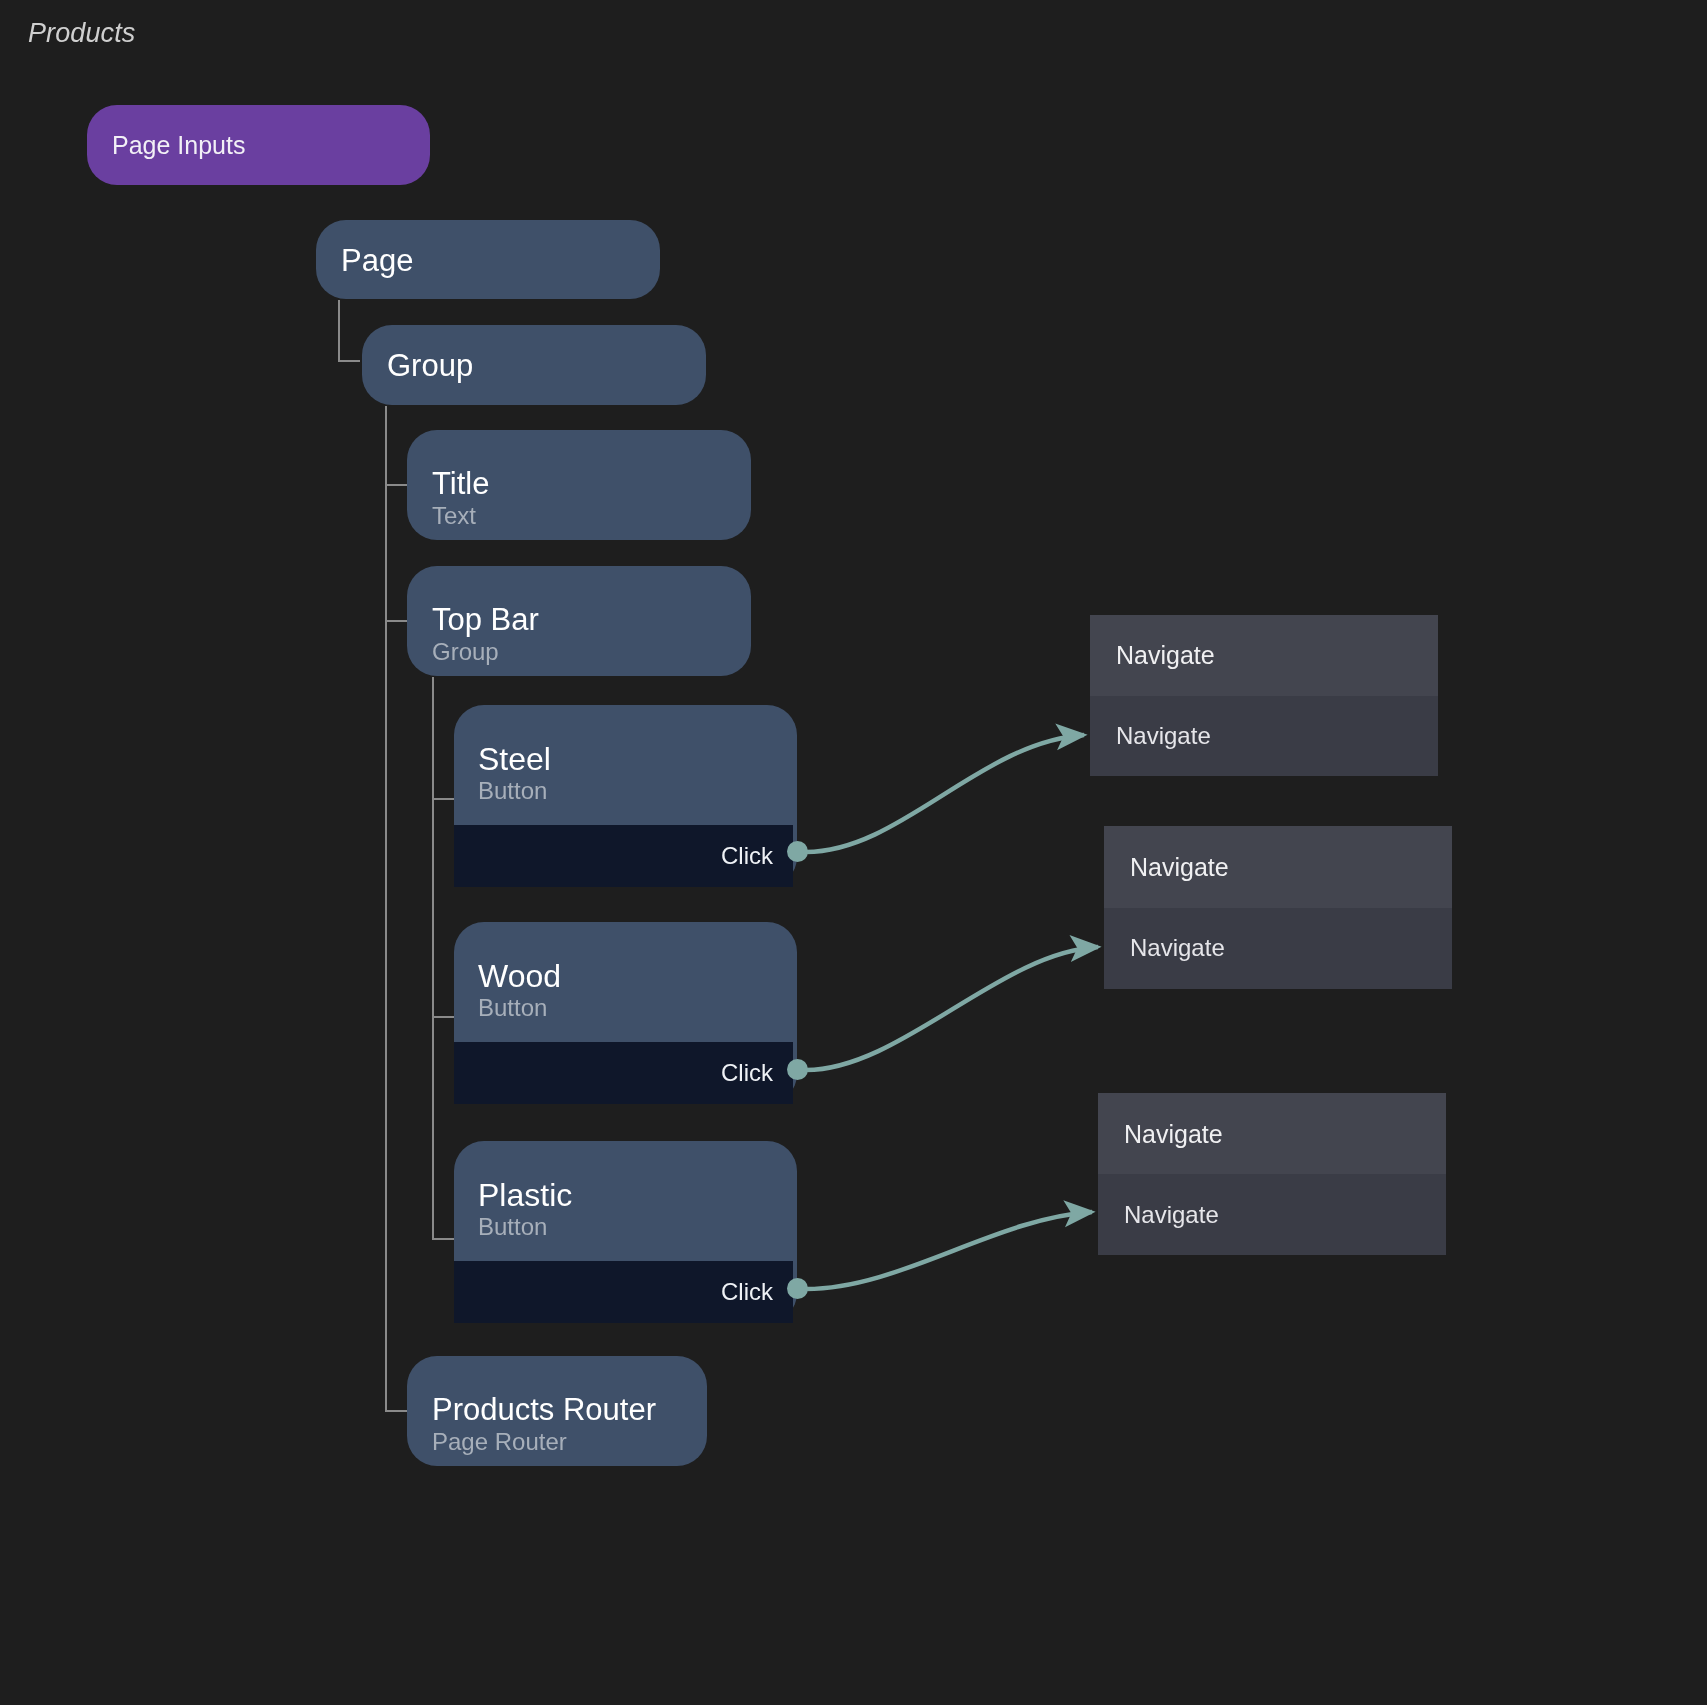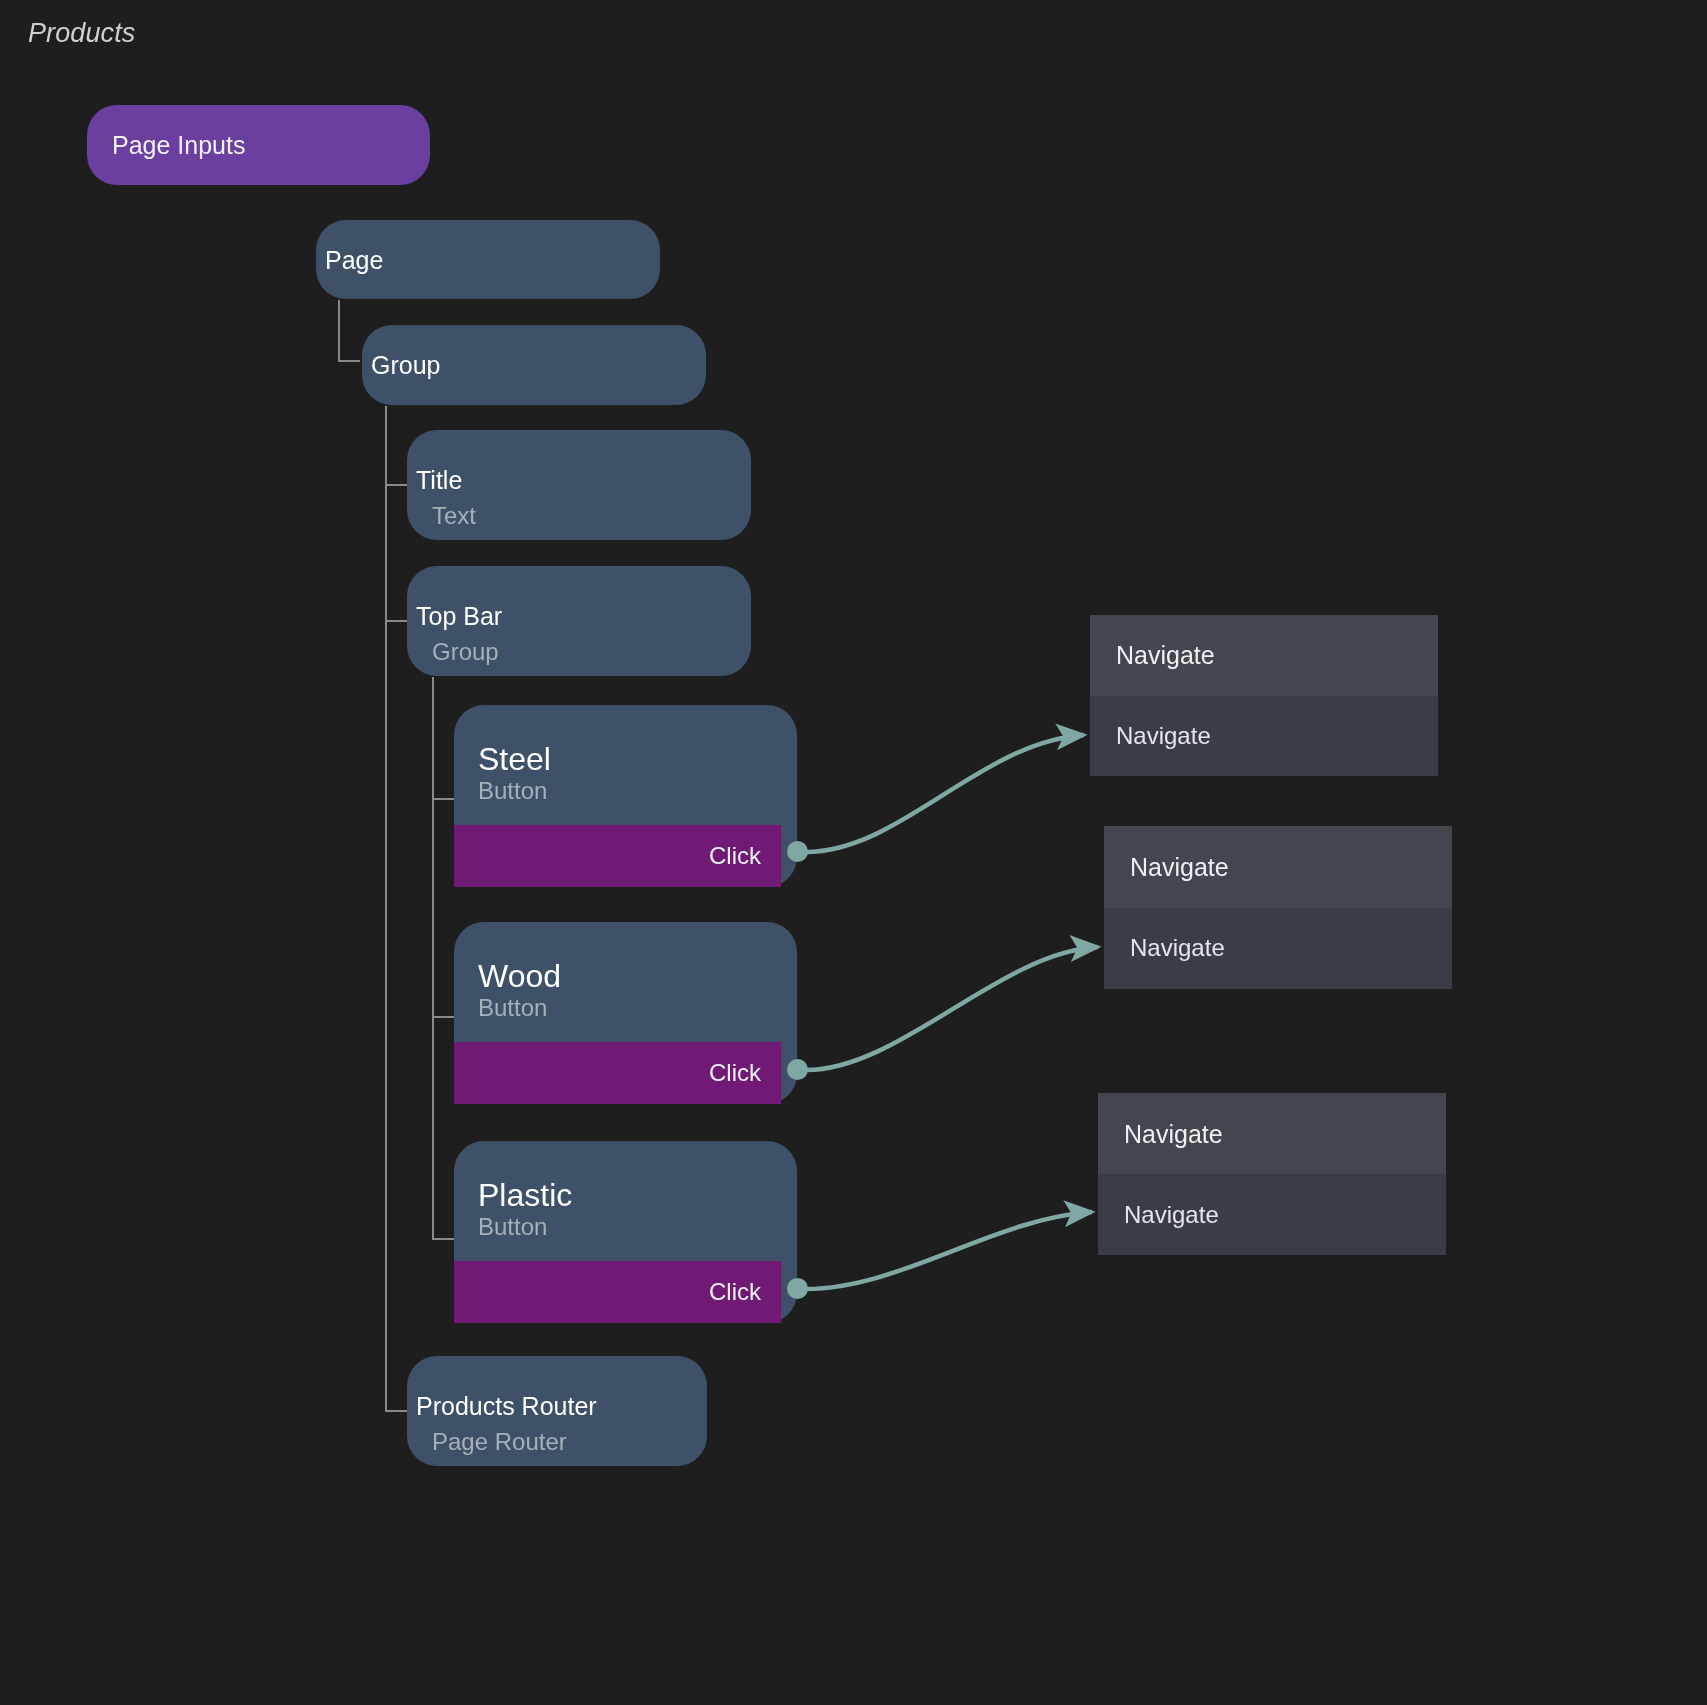--- a/index.html
+++ b/index.html
@@ -27,40 +27,40 @@
   .node-inputs{
     background:#6a3fa0;
   }
   .node-inputs .nlabel{
     position:absolute;left:25px;top:50%;transform:translateY(-50%);
     font-size:25px;color:#f2f0f6;white-space:nowrap;
   }
 
   .node-tree{background:#3f5069;}
   .node-tree .ntitle{
-    position:absolute;left:9px;
-    font-size:25px;color:#ffffff;white-space:nowrap;line-height:1;
+    position:absolute;left:25px;
+    font-size:31px;color:#ffffff;white-space:nowrap;line-height:1;
   }
   .node-tree .nsub{
     position:absolute;left:25px;
     font-size:24px;color:#a7afba;white-space:nowrap;line-height:1;
   }
   
   .node-tree.single .ntitle{top:50%;transform:translateY(-50%);}
   
   .node-tree.two .ntitle{top:38px;}
   .node-tree.two .nsub{top:74px;}
 
   
   .node-btn{background:#3f5069;}
   .node-btn .ntitle{position:absolute;left:24px;top:38px;font-size:32px;color:#ffffff;line-height:1;white-space:nowrap;}
   .node-btn .nsub{position:absolute;left:24px;top:74px;font-size:24px;color:#a7afba;line-height:1;white-space:nowrap;}
   .node-btn .footer{
-    position:absolute;left:0;right:16px;bottom:0;height:62px;
-    background:#701a75;
+    position:absolute;left:0;right:4px;bottom:0;height:62px;
+    background:#0f172a;
   }
   .node-btn .footer .evt{
     position:absolute;right:20px;top:50%;transform:translateY(-50%);
     font-size:24px;color:#eef1f5;white-space:nowrap;
   }
   .port-dot{
     position:absolute;width:21px;height:21px;border-radius:50%;
     background:#7fa8a4;
   }
 

